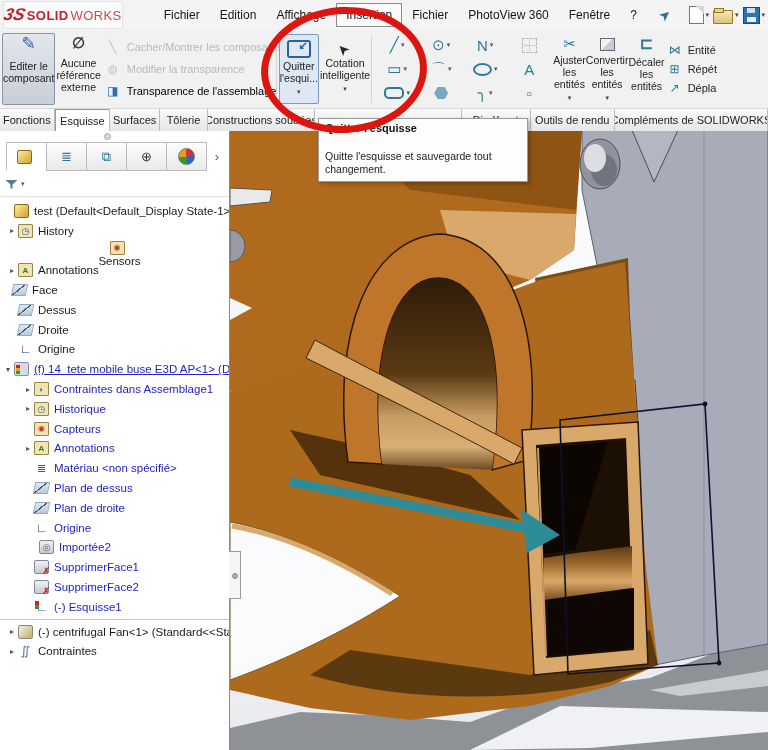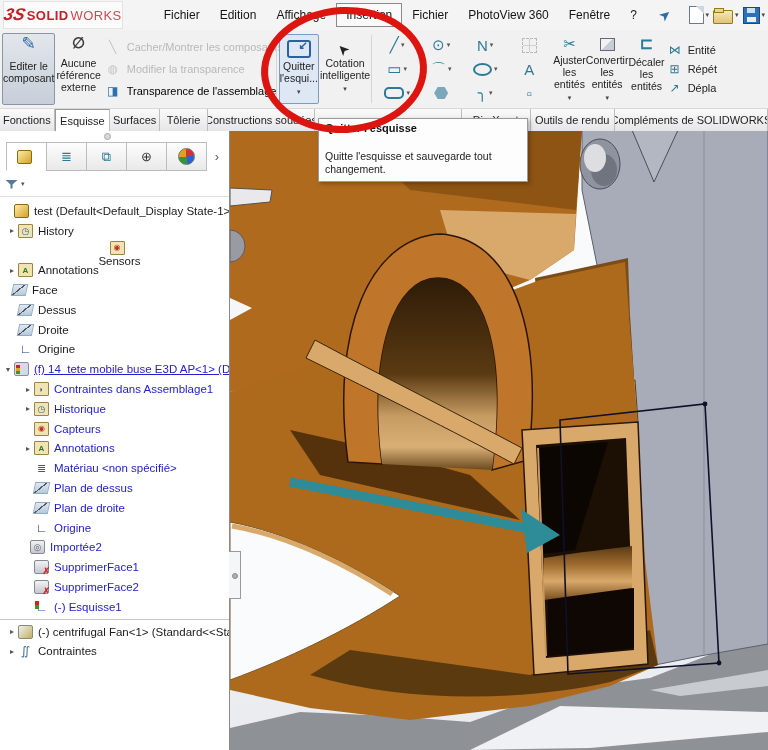--- a/index.html
+++ b/index.html
@@ -482,21 +482,21 @@
       <div class="tree-row blue" style="padding-left: 22px;">
         <span class="arrow"></span>
         <span class="ic ic-plane"></span>
         <span class="lbl">Plan de droite</span>
       </div>
       <div class="tree-row blue" style="padding-left: 22px;">
         <span class="arrow"></span>
         <span class="ic ic-origin"></span>
         <span class="lbl">Origine</span>
       </div>
-      <div class="tree-row blue" style="padding-left: 18px;">
+      <div class="tree-row blue" style="padding-left: 27px;">
         <span class="arrow"></span>
         <span class="ic ic-imported ic-cube"></span>
         <span class="lbl">Importée2</span>
       </div>
       <div class="tree-row blue" style="padding-left: 22px;">
         <span class="arrow"></span>
         <span class="ic ic-delete-face ic-cube"></span>
         <span class="lbl">SupprimerFace1</span>
       </div>
       <div class="tree-row blue" style="padding-left: 22px;">

